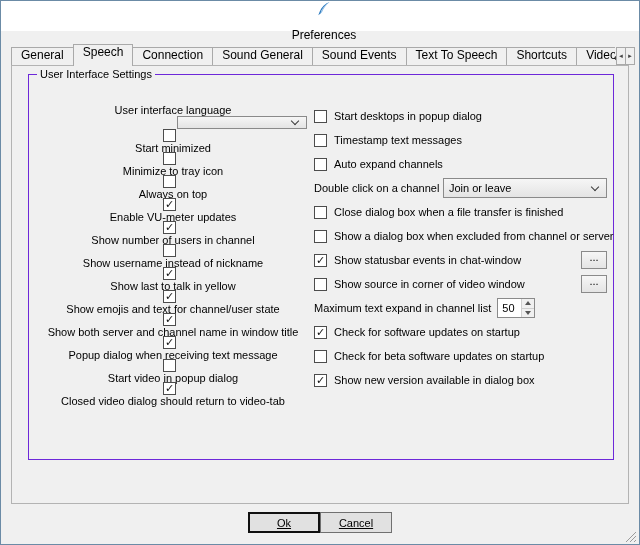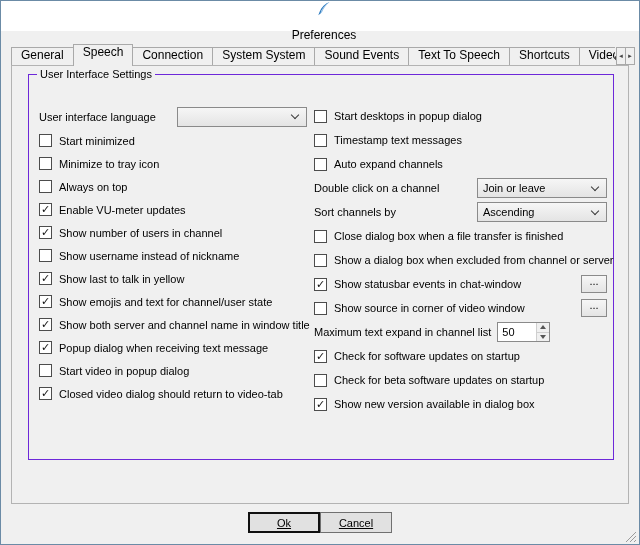--- a/index.html
+++ b/index.html
@@ -34,42 +34,42 @@
           border: 1px solid #b3b3b3; background: #f0f0f0; }
 
   .group { position: absolute; left: 16px; right: 14px; top: 2px; height: 392px;
            border: 1px solid #6d28d9; }
   .group legend { font-size: 11px; margin-left: 8px; padding: 0 3px; }
 
   .col { position: absolute; top: 24px; }
   .col-left { left: 10px; width: 268px; }
   .col-right { left: 285px; right: 6px; }
   .row { display: flex; align-items: center; }
-  .col-left .row { height: 23px; }
+  .col-left .row { height: 23px; flex-direction: column; }
   .col-left .row:first-child { height: 25px; }
   .col-right .row { height: 24px; }
 
   .lbl { font-size: 11px; color: #000; white-space: nowrap; }
 
   .cb { width: 13px; height: 13px; flex: 0 0 13px; border: 1px solid #4c4c4c; background: #fff;
         margin-right: 7px; display: flex; align-items: center; justify-content: center;
         font-size: 11px; line-height: 1; color: #111; }
 
   .combo { height: 20px; border: 1px solid #8a8a8a; background: linear-gradient(#f6f6f6, #e4e4e4);
            display: flex; align-items: center; margin-left: auto; }
   .combo-val { font-size: 11px; padding-left: 5px; flex: 1; white-space: nowrap; overflow: hidden; }
   .chev { width: 6px; height: 6px; flex: 0 0 6px; border-right: 1px solid #3a3a3a;
           border-bottom: 1px solid #3a3a3a; transform: rotate(45deg); margin: -3px 8px 0 0; }
-  .w130 { width: 130px; } .w148 { width: 130px; }
+  .w130 { width: 130px; } .w148 { width: 164px; }
 
   .more-btn { margin-left: auto; width: 26px; height: 18px; border: 1px solid #8a8a8a;
               background: linear-gradient(#f6f6f6, #e4e4e4); display: flex; align-items: center;
               justify-content: center; font-size: 11px; line-height: 0.5; padding-bottom: 5px; }
 
-  .spin { width: 53px; height: 20px; border: 1px solid #8a8a8a; background: #fff;
+  .spin { width: 38px; height: 20px; border: 1px solid #8a8a8a; background: #fff;
           display: flex; margin-left: 6px; }
   .spin-val { flex: 1; font-size: 11px; display: flex; align-items: center; padding-left: 4px; }
   .spin-btns { width: 13px; display: flex; flex-direction: column; border-left: 1px solid #cfcfcf; }
   .spin-up, .spin-dn { flex: 1; display: flex; align-items: center; justify-content: center; background: #f0f0f0; }
   .spin-up { border-bottom: 1px solid #cfcfcf; }
   .tri-up { width: 0; height: 0; border-left: 3px solid transparent; border-right: 3px solid transparent;
             border-bottom: 4px solid #555; }
   .tri-down { width: 0; height: 0; border-left: 3px solid transparent; border-right: 3px solid transparent;
               border-top: 4px solid #555; }
 
@@ -105,21 +105,21 @@
     <div class="tab">
         <span>General</span>
       </div>
     <div class="tab active">
         <span>Speech</span>
       </div>
     <div class="tab">
         <span>Connection</span>
       </div>
     <div class="tab">
-        <span>System System</span>
+        <span>Sound General</span>
       </div>
     <div class="tab">
         <span>Sound Events</span>
       </div>
     <div class="tab">
         <span>Text To Speech</span>
       </div>
     <div class="tab">
         <span>Shortcuts</span>
       </div>
@@ -210,27 +210,20 @@
         </div>
         <div class="row">
           <span class="cb"></span>
           <span class="lbl">Auto expand channels</span>
         </div>
 
         <div class="row">
           <span class="lbl">Double click on a channel</span>
           <div class="combo w148">
             <span class="combo-val">Join or leave</span>
-            <span class="chev"></span>
-          </div>
-        </div>
-        <div class="row">
-          <span class="lbl">Sort channels by</span>
-          <div class="combo w148">
-            <span class="combo-val">Ascending</span>
             <span class="chev"></span>
           </div>
         </div>
 
         <div class="row">
           <span class="cb"></span>
           <span class="lbl">Close dialog box when a file transfer is finished</span>
         </div>
         <div class="row">
           <span class="cb"></span>

